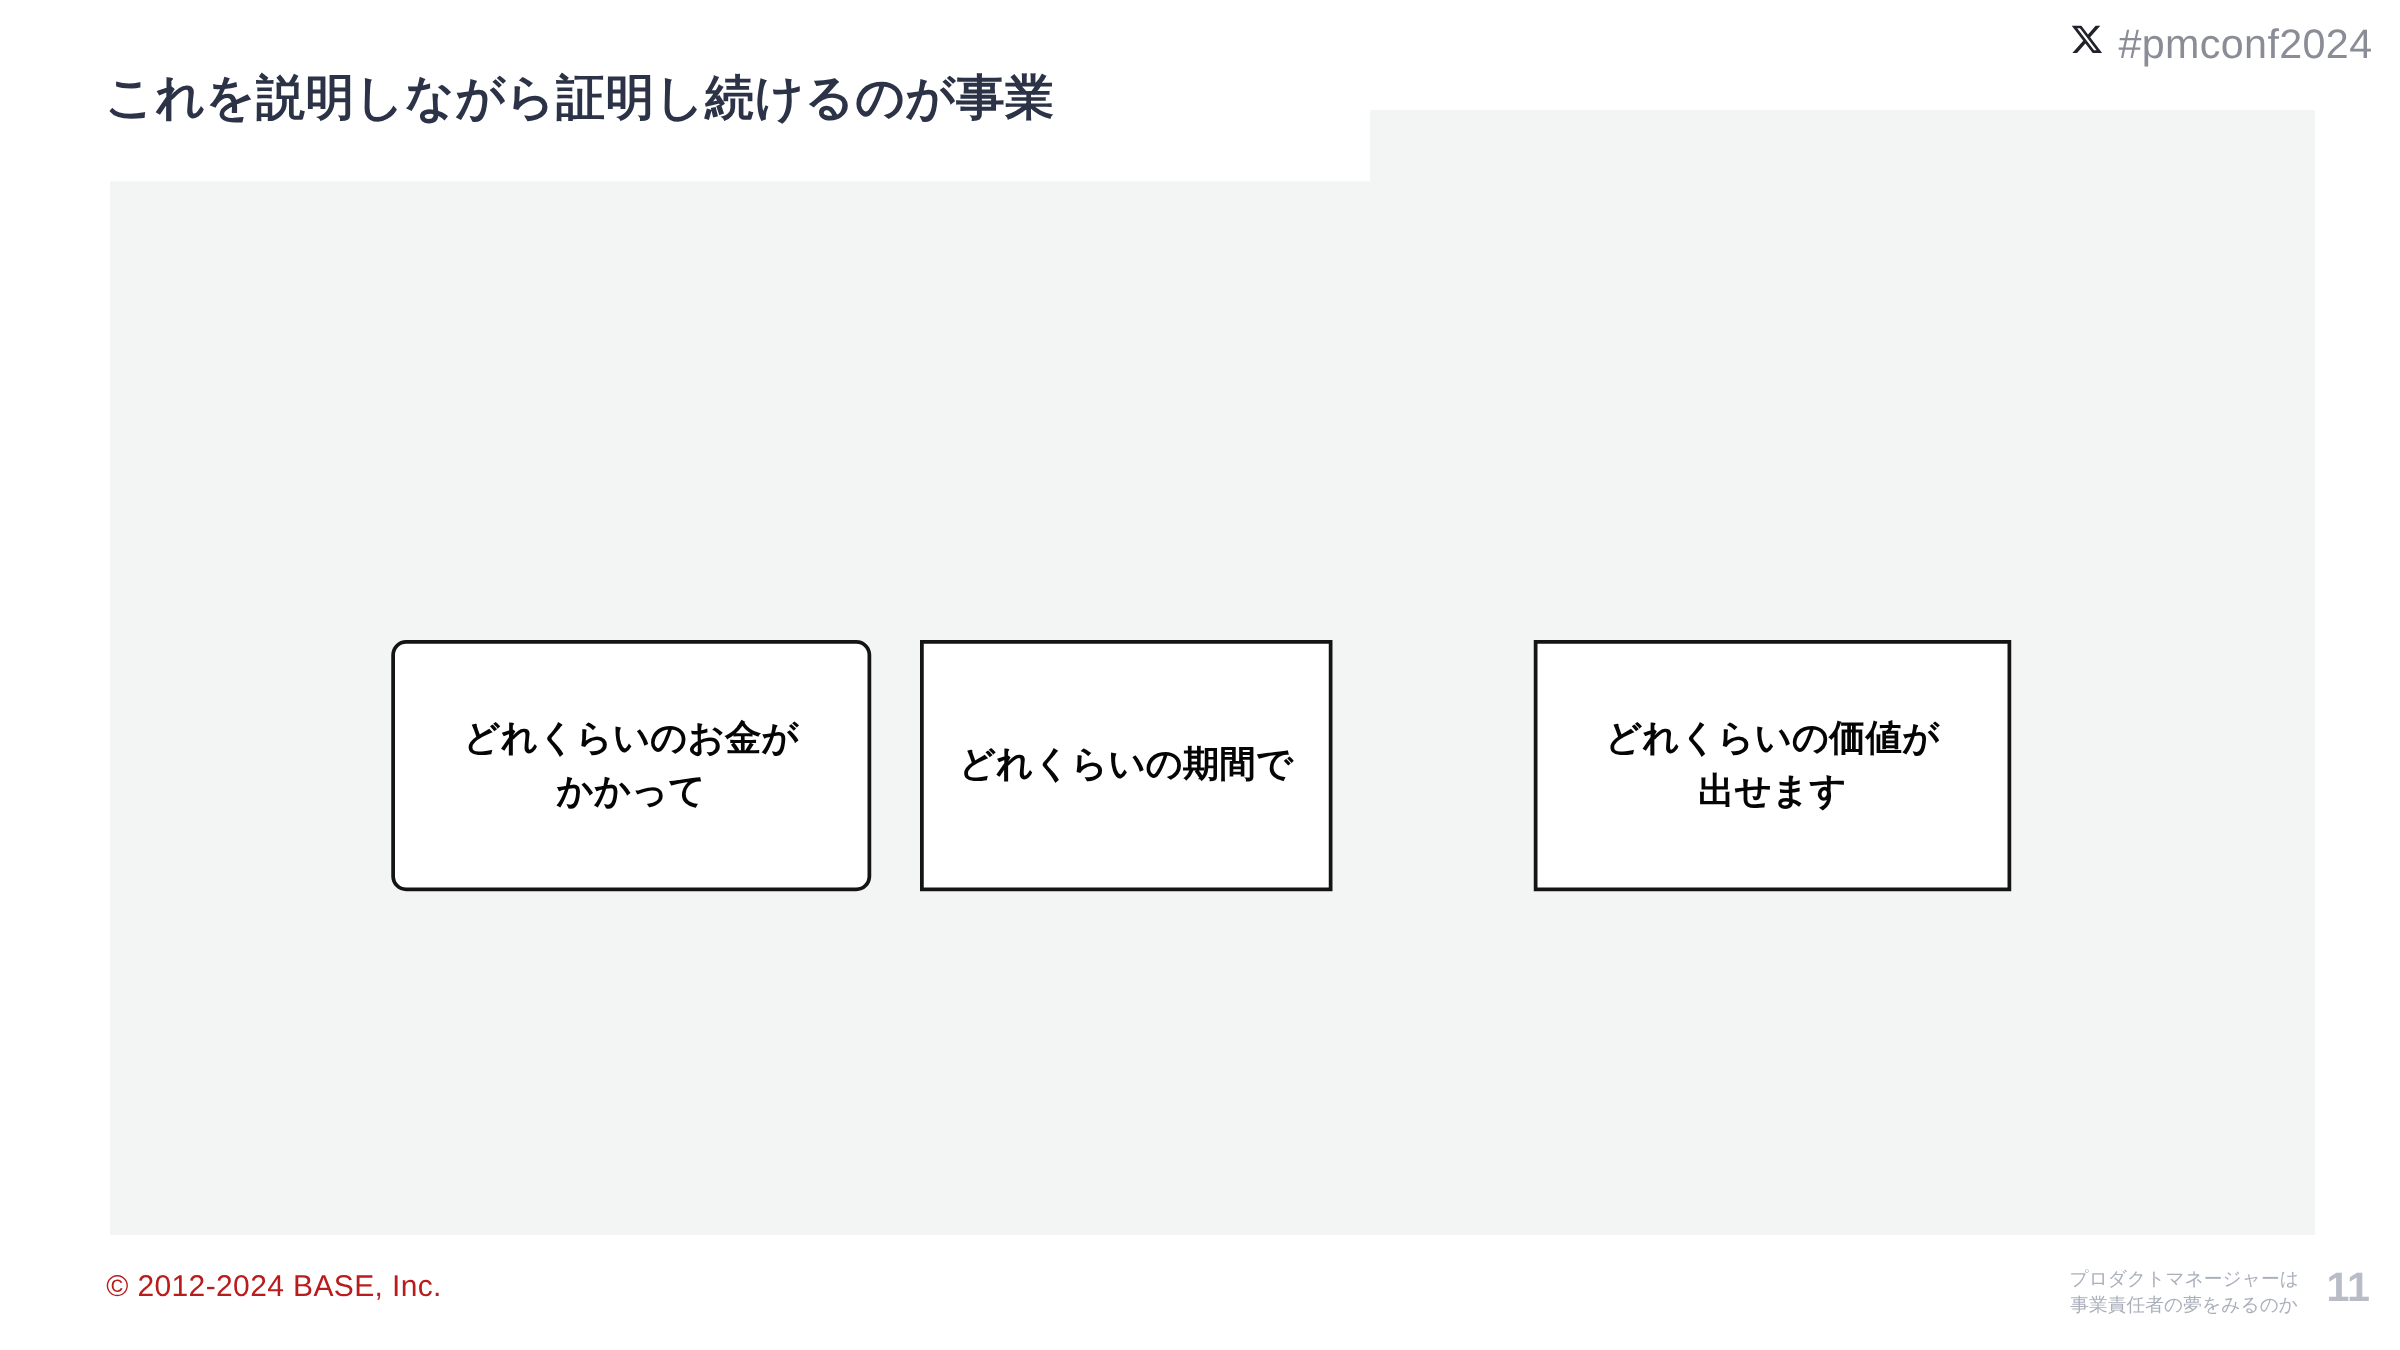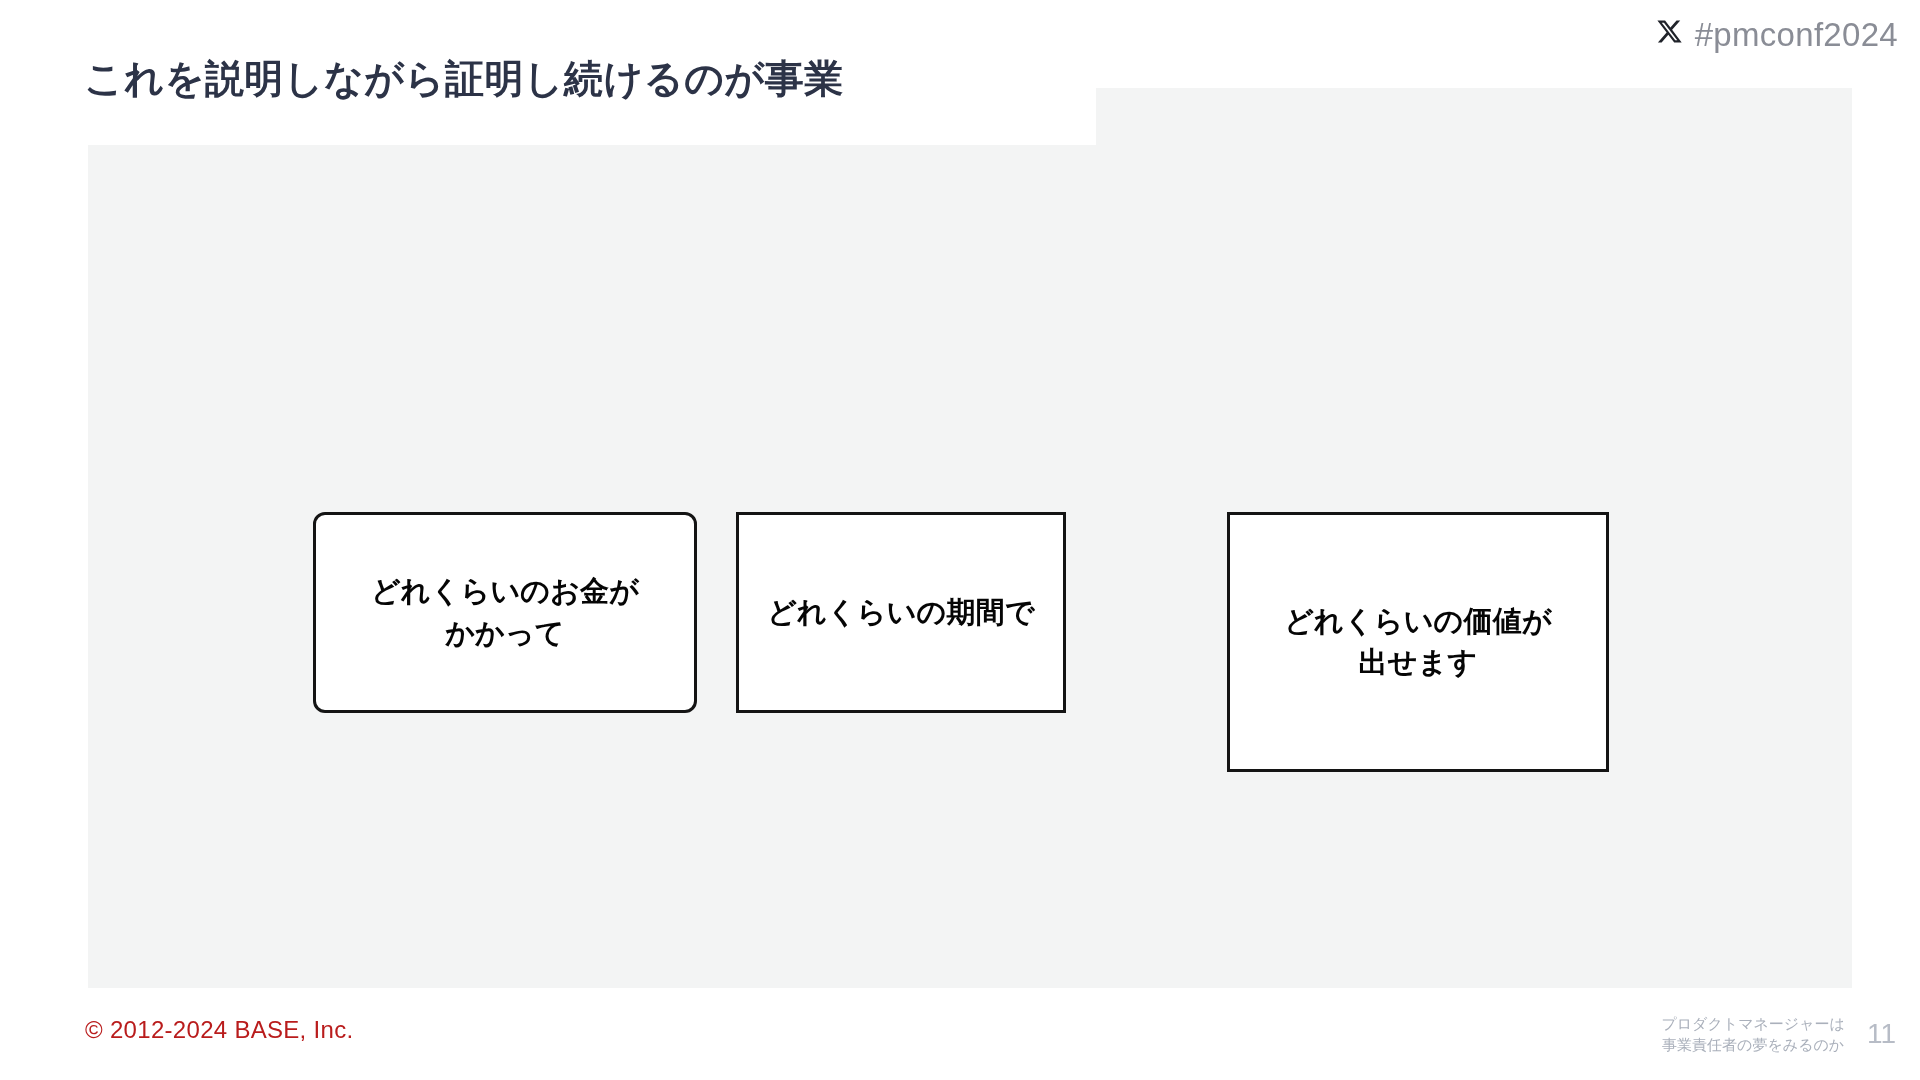--- a/index.html
+++ b/index.html
@@ -99,50 +99,50 @@
     font-weight: 700;
     line-height: 1.42;
     color: #050505;
     letter-spacing: 0.2px;
     white-space: pre-line;
     padding: 0 12px;
   }
 
   #box-0 { left: 313px; top: 0px;  width: 384px; height: 201px; border-radius: 12px; }
   #box-1 { left: 736px; top: 0px;  width: 330px; height: 201px; }
-  #box-2 { left: 1227px; top: 0px; width: 382px; height: 260px; }
+  #box-2 { left: 1227px; top: 0px; width: 382px; height: 201px; }
 
   
   .footer-copyright {
     position: absolute;
     left: 85px;
     bottom: 36px;
     font-size: 24px;
     color: #b91c1c;
     letter-spacing: 0.3px;
     white-space: nowrap;
   }
   .footer-right {
     position: absolute;
     right: 24px;
     bottom: 24px;
     display: flex;
-    align-items: center;
+    align-items: flex-start;
     gap: 22px;
   }
   .footer-deck-title {
     font-size: 15px;
     line-height: 1.45;
     color: #aab0bb;
     text-align: center;
     white-space: pre-line;
   }
   .page-number {
-    font-size: 28px;
-    font-weight: 400;
+    font-size: 33px;
+    font-weight: 700;
     color: #b7bcc6;
     line-height: 1;
   }
 </style>
 </head>
 <body>
 
 <div id="slide">
 
   <div class="content-panel"></div>

